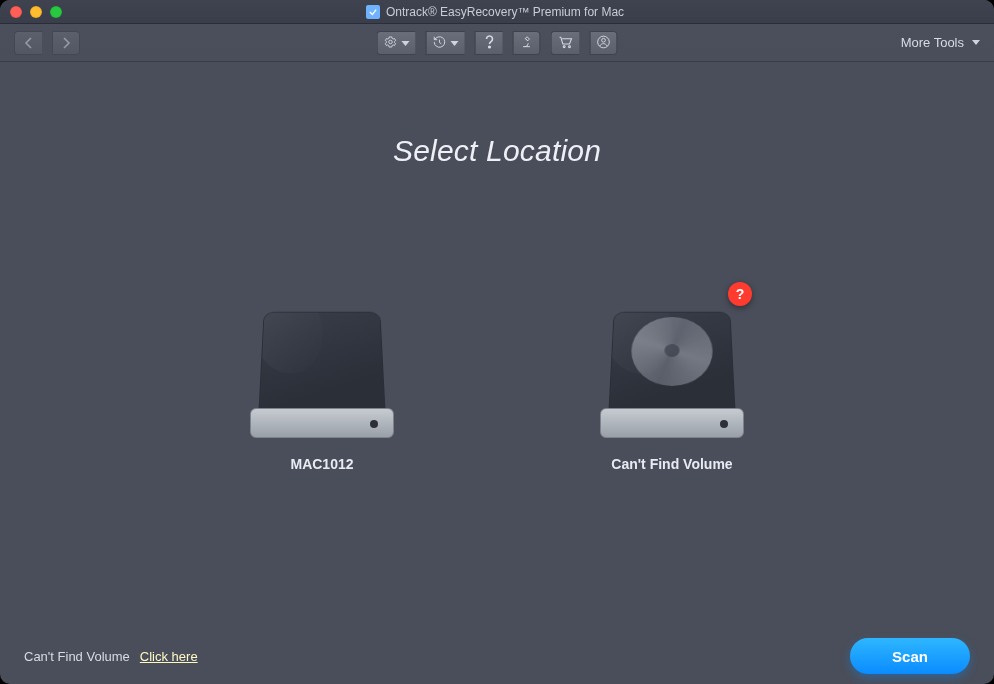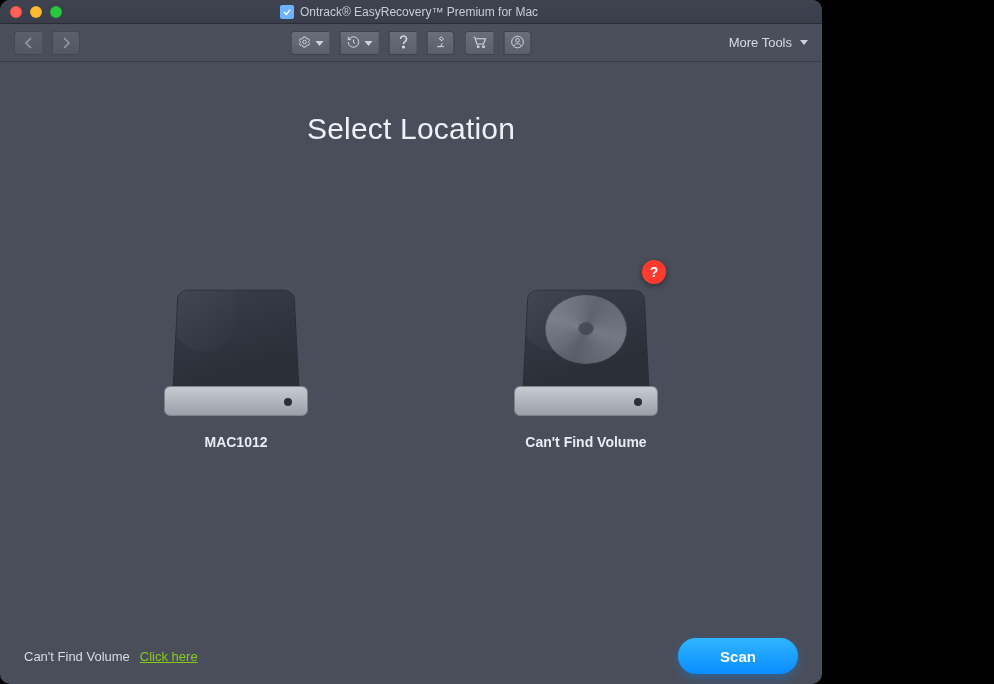--- a/index.html
+++ b/index.html
@@ -1,19 +1,19 @@
 <!DOCTYPE html>
 <html><head>
 <meta charset="utf-8">
 <style>
   * { box-sizing: border-box; margin: 0; padding: 0; }
   html, body { width: 994px; height: 684px; font-family: -apple-system, "Helvetica Neue", Arial, sans-serif; background: #000; overflow: hidden; }
   .window {
     position: relative;
-    width: 822px; height: 684px;
+    width: 994px; height: 684px;
     background: #4a4e5a;
     border-radius: 10px;
     overflow: hidden;
     box-shadow: 0 8px 24px rgba(0,0,0,.35);
   }
   
   .titlebar {
     height: 24px;
     background: linear-gradient(#3f4350, #3a3e4a);
     border-bottom: 1px solid #2a2d36;
@@ -61,21 +61,21 @@
   .seg + .seg, .seg + .tb-btn, .tb-btn + .seg, .tb-btn + .tb-btn { margin-left: 10px; }
   .more-tools { color: #d7dbe4; font-size: 13px; display: inline-flex; align-items: center; gap: 8px; cursor: pointer; }
   .caret { width: 0; height: 0; border-left: 4px solid transparent; border-right: 4px solid transparent; border-top: 5px solid #cfd3dc; }
 
   
   .main {
     position: absolute; left: 0; right: 0; top: 62px; bottom: 56px;
     display: flex; flex-direction: column; align-items: center;
     color: #eef0f5;
   }
-  .page-title { font-size: 30px; font-weight: 400; margin-top: 50px; letter-spacing: .2px; }
+  .page-title { font-size: 30px; font-weight: 400; margin-top: 72px; letter-spacing: .2px; font-style: italic; }
   .drives { display: flex; gap: 150px; margin-top: 120px; align-items: flex-start; }
   .drive-card { width: 200px; display: flex; flex-direction: column; align-items: center; gap: 18px; cursor: pointer; }
   .drive-card .label { font-size: 14px; color: #e8ebf1; font-weight: 700; }
 
   
   .drive {
     position: relative; width: 148px; height: 150px; display: flex; align-items: flex-end; justify-content: center;
   }
   .drive .body {
     position: absolute; left: 10px; right: 10px; bottom: 18px; top: 0;
@@ -108,21 +108,21 @@
     background: #ff3b30; border-radius: 50%; color: #fff; display: flex; align-items: center; justify-content: center; font-weight: 700; font-size: 14px; box-shadow: 0 2px 6px rgba(0,0,0,.4);
   }
 
   
   .footer {
     position: absolute; left: 0; right: 0; bottom: 0; height: 56px;
     display: flex; align-items: center; justify-content: space-between;
     padding: 0 24px; color: #d7dbe4; font-size: 13px;
   }
   .footer .left { display: flex; align-items: center; gap: 10px; }
-  .footer a { color: #84cc16; text-decoration: underline; cursor: pointer; }
+  .footer a { color: #fef9c3; text-decoration: underline; cursor: pointer; }
   .scan-btn {
     width: 120px; height: 36px; border-radius: 18px; border: none; cursor: pointer;
     background: linear-gradient(#2fb6ff, #0a8cff); color: #fff; font-size: 15px; font-weight: 700;
     box-shadow: 0 4px 10px rgba(0, 140, 255, .35);
   }
 
   
   .tb-btn svg { stroke: #d5d9e2; }
 </style>
 </head>

